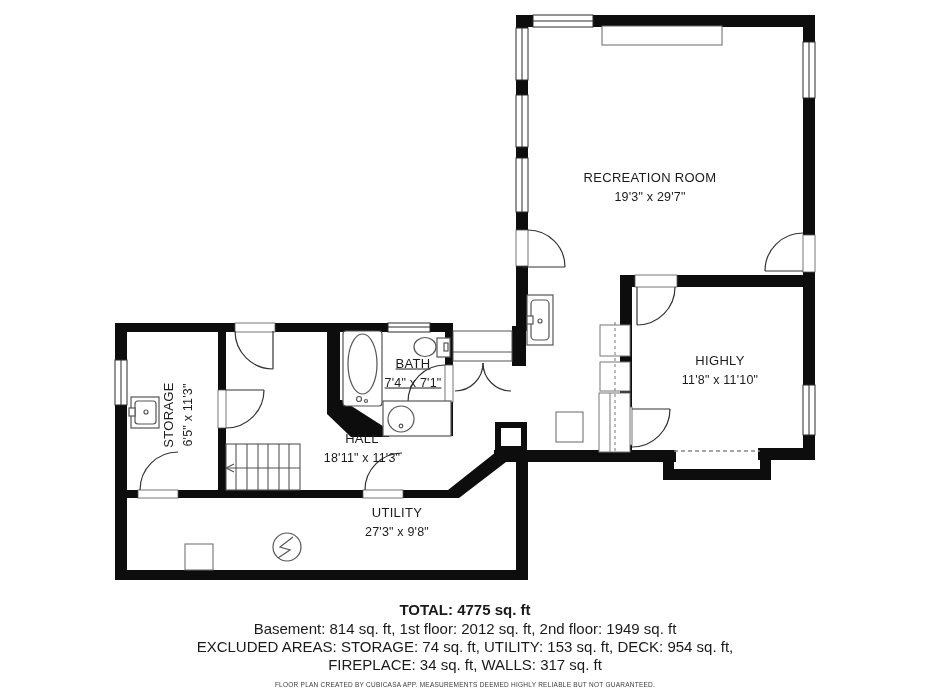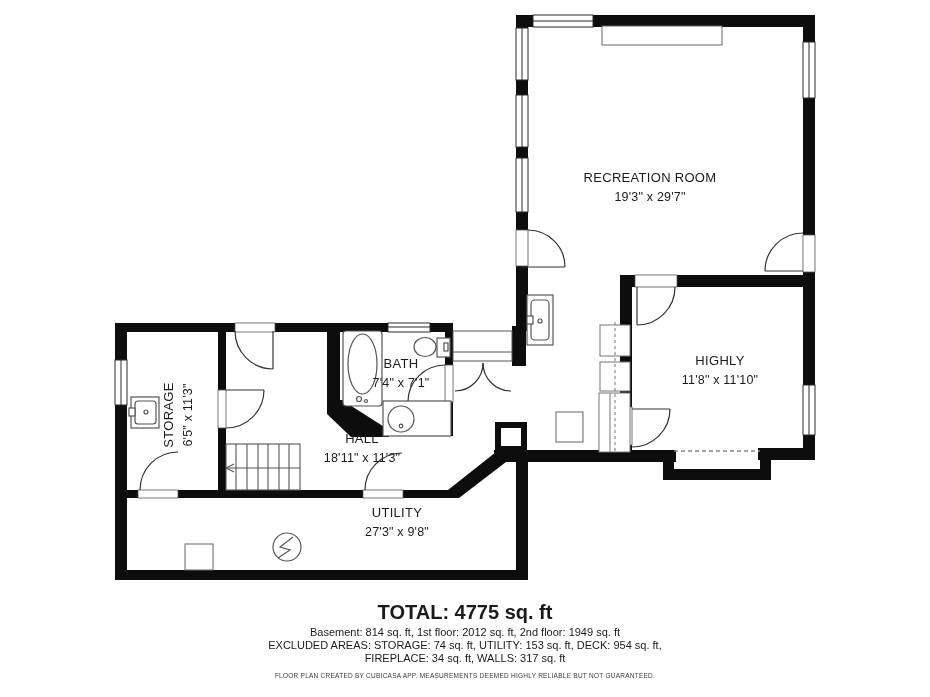--- a/index.html
+++ b/index.html
@@ -5,22 +5,22 @@
   html,body{margin:0;padding:0;background:#ffffff;}
   body{font-family:"Liberation Sans", sans-serif;}
   .page{position:relative;width:848px;height:697px;background:#fff;overflow:hidden;}
   .plan-svg{position:absolute;left:0;top:0;width:930px;height:697px;}
   .room-label{position:absolute;transform:translate(-50%,-50%);text-align:center;
     color:#1b1b1b;white-space:nowrap;line-height:1.45;}
   .room-label .rname{font-size:13px;letter-spacing:.3px;}
   .room-label .rdims{font-size:12.5px;letter-spacing:.2px;}
   .room-label.rot{transform:translate(-50%,-50%) rotate(-90deg);}
   .summary{position:absolute;left:0;top:601px;width:930px;text-align:center;color:#1a1a1a;}
-  .summary .total{font-size:20px;font-weight:bold;margin:0 0 2px 0;}
-  .summary .line{font-size:11px;margin:1px 0;}
+  .summary .total{font-size:15px;font-weight:bold;margin:0 0 2px 0;}
+  .summary .line{font-size:15px;margin:1px 0;}
   .summary .disclaimer{font-size:6.5px;color:#3a3a3a;margin-top:8px;letter-spacing:.25px;}
 </style>
 </head>
 <body>
 
 <div class="page">
 
 <svg class="plan-svg" viewBox="0 0 930 697" xmlns="http://www.w3.org/2000/svg">
 
   <g fill="#0d0d0d" stroke="none">
@@ -190,21 +190,21 @@
 </svg>
 
   <div class="room-label" style="left:650px;top:187px;">
     <div class="rname">RECREATION ROOM</div>
     <div class="rdims">19'3" x 29'7"</div>
   </div>
   <div class="room-label" style="left:720px;top:370px;">
     <div class="rname">HIGHLY</div>
     <div class="rdims">11'8" x 11'10"</div>
   </div>
-  <div class="room-label" style="left:401px;top:373px;">
+  <div class="room-label" style="left:413px;top:373px;text-decoration:underline;">
     <div class="rname">BATH</div>
     <div class="rdims">7'4" x 7'1"</div>
   </div>
   <div class="room-label" style="left:362px;top:448px;">
     <div class="rname">HALL</div>
     <div class="rdims">18'11" x 11'3"</div>
   </div>
   <div class="room-label rot" style="left:178px;top:415px;">
     <div class="rname">STORAGE</div>
     <div class="rdims">6'5" x 11'3"</div>

